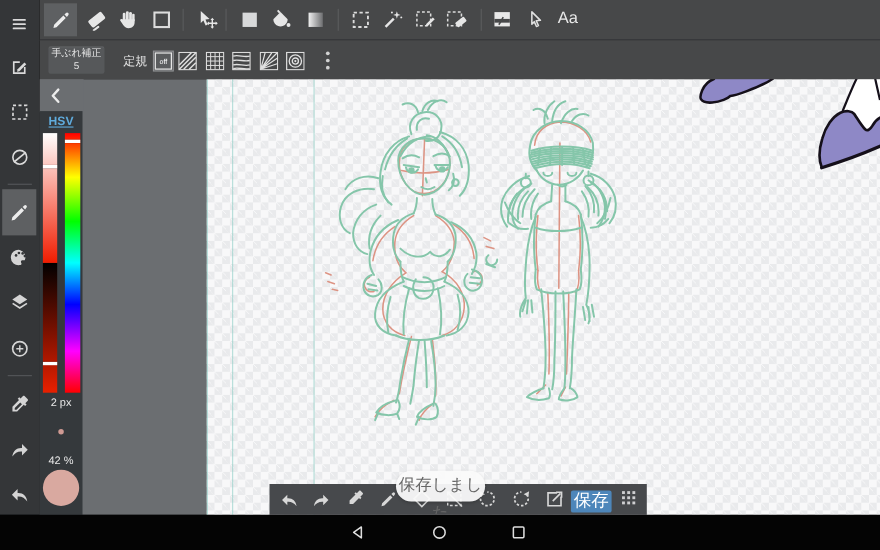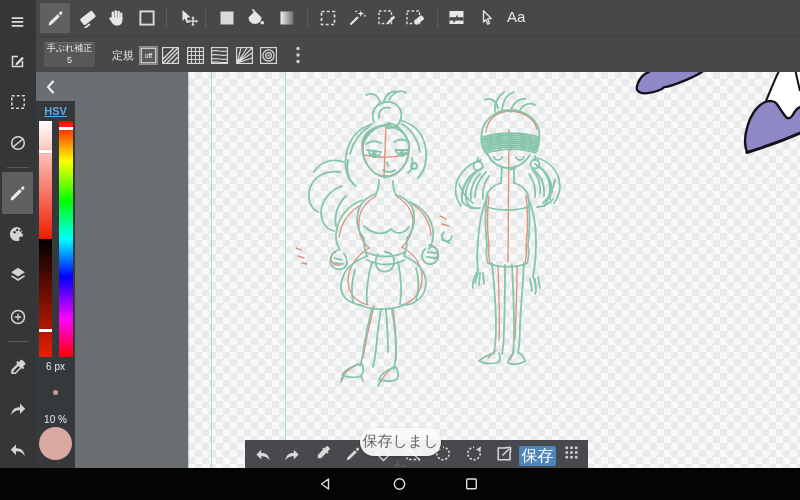--- a/index.html
+++ b/index.html
@@ -326,23 +326,23 @@
         <path d="M13,4.5 L8,10 L13,15.5" stroke="#ececec" stroke-width="2.2" fill="none" stroke-linecap="round" stroke-linejoin="round"></path>
       </svg>
 </div>
 <div class="abs" id="cpanel">
 <div style="position:absolute;left:0;top:4px;width:39px;text-align:center;color:#5fabdc;font-size:11px;font-weight:bold;text-decoration:underline">HSV</div>
 <div style="position:absolute;left:2.5px;top:20px;width:13px;height:236px;background-image:linear-gradient(#ffffff,#f01c00),linear-gradient(#000000,#e82000);background-size:100% 118px;background-position:0 0,0 118px;background-repeat:no-repeat"></div>
 <div style="position:absolute;left:23px;top:20px;width:13.5px;height:236px;background:linear-gradient(#f00,#ff0 17%,#0f0 34%,#0ff 50%,#00f 66%,#f0f 84%,#f00)"></div>
 <div style="position:absolute;left:2.5px;top:49px;width:13px;height:3px;background:#fff;box-shadow:0 0 1px rgba(0,0,0,.6)"></div>
 <div style="position:absolute;left:2.5px;top:228px;width:13px;height:3px;background:#fff;box-shadow:0 0 1px rgba(0,0,0,.6)"></div>
 <div style="position:absolute;left:23px;top:25.5px;width:13.5px;height:3px;background:#fff;box-shadow:0 0 1px rgba(0,0,0,.6)"></div>
-<div style="position:absolute;left:0;top:260px;width:39px;text-align:center;color:#e8e8e8;font-size:10px">6 px</div>
+<div style="position:absolute;left:0;top:260px;width:39px;text-align:center;color:#e8e8e8;font-size:10px">2 px</div>
 <div style="position:absolute;left:17px;top:288.5px;width:5px;height:5px;border-radius:50%;background:#cf9a93"></div>
-<div style="position:absolute;left:0;top:313px;width:39px;text-align:center;color:#e8e8e8;font-size:10px">10 %</div>
+<div style="position:absolute;left:0;top:313px;width:39px;text-align:center;color:#e8e8e8;font-size:10px">42 %</div>
 <div style="position:absolute;left:3px;top:325.5px;width:33px;height:33px;border-radius:50%;background:#d9a9a0"></div>
 </div>
 <div class="abs" id="btb">
 <svg class="ic" style="left:8px;top:5px" width="20" height="18">
         <path d="M16.6,15.2 C16,10.2 12.6,7.6 8.2,8 V4.8 L3.4,9.6 L8.2,14.4 V11.2 C11.6,10.8 14.4,12.4 16.6,15.2 Z" fill="#d8d8d8"></path>
       </svg>
 <svg class="ic" style="left:37px;top:5px" width="20" height="18">
         <path d="M3.4,15.2 C4,10.2 7.4,7.6 11.8,8 V4.8 L16.6,9.6 L11.8,14.4 V11.2 C8.4,10.8 5.6,12.4 3.4,15.2 Z" fill="#d8d8d8"></path>
       </svg>
 <svg class="ic" style="left:69px;top:4px" width="20" height="20">

